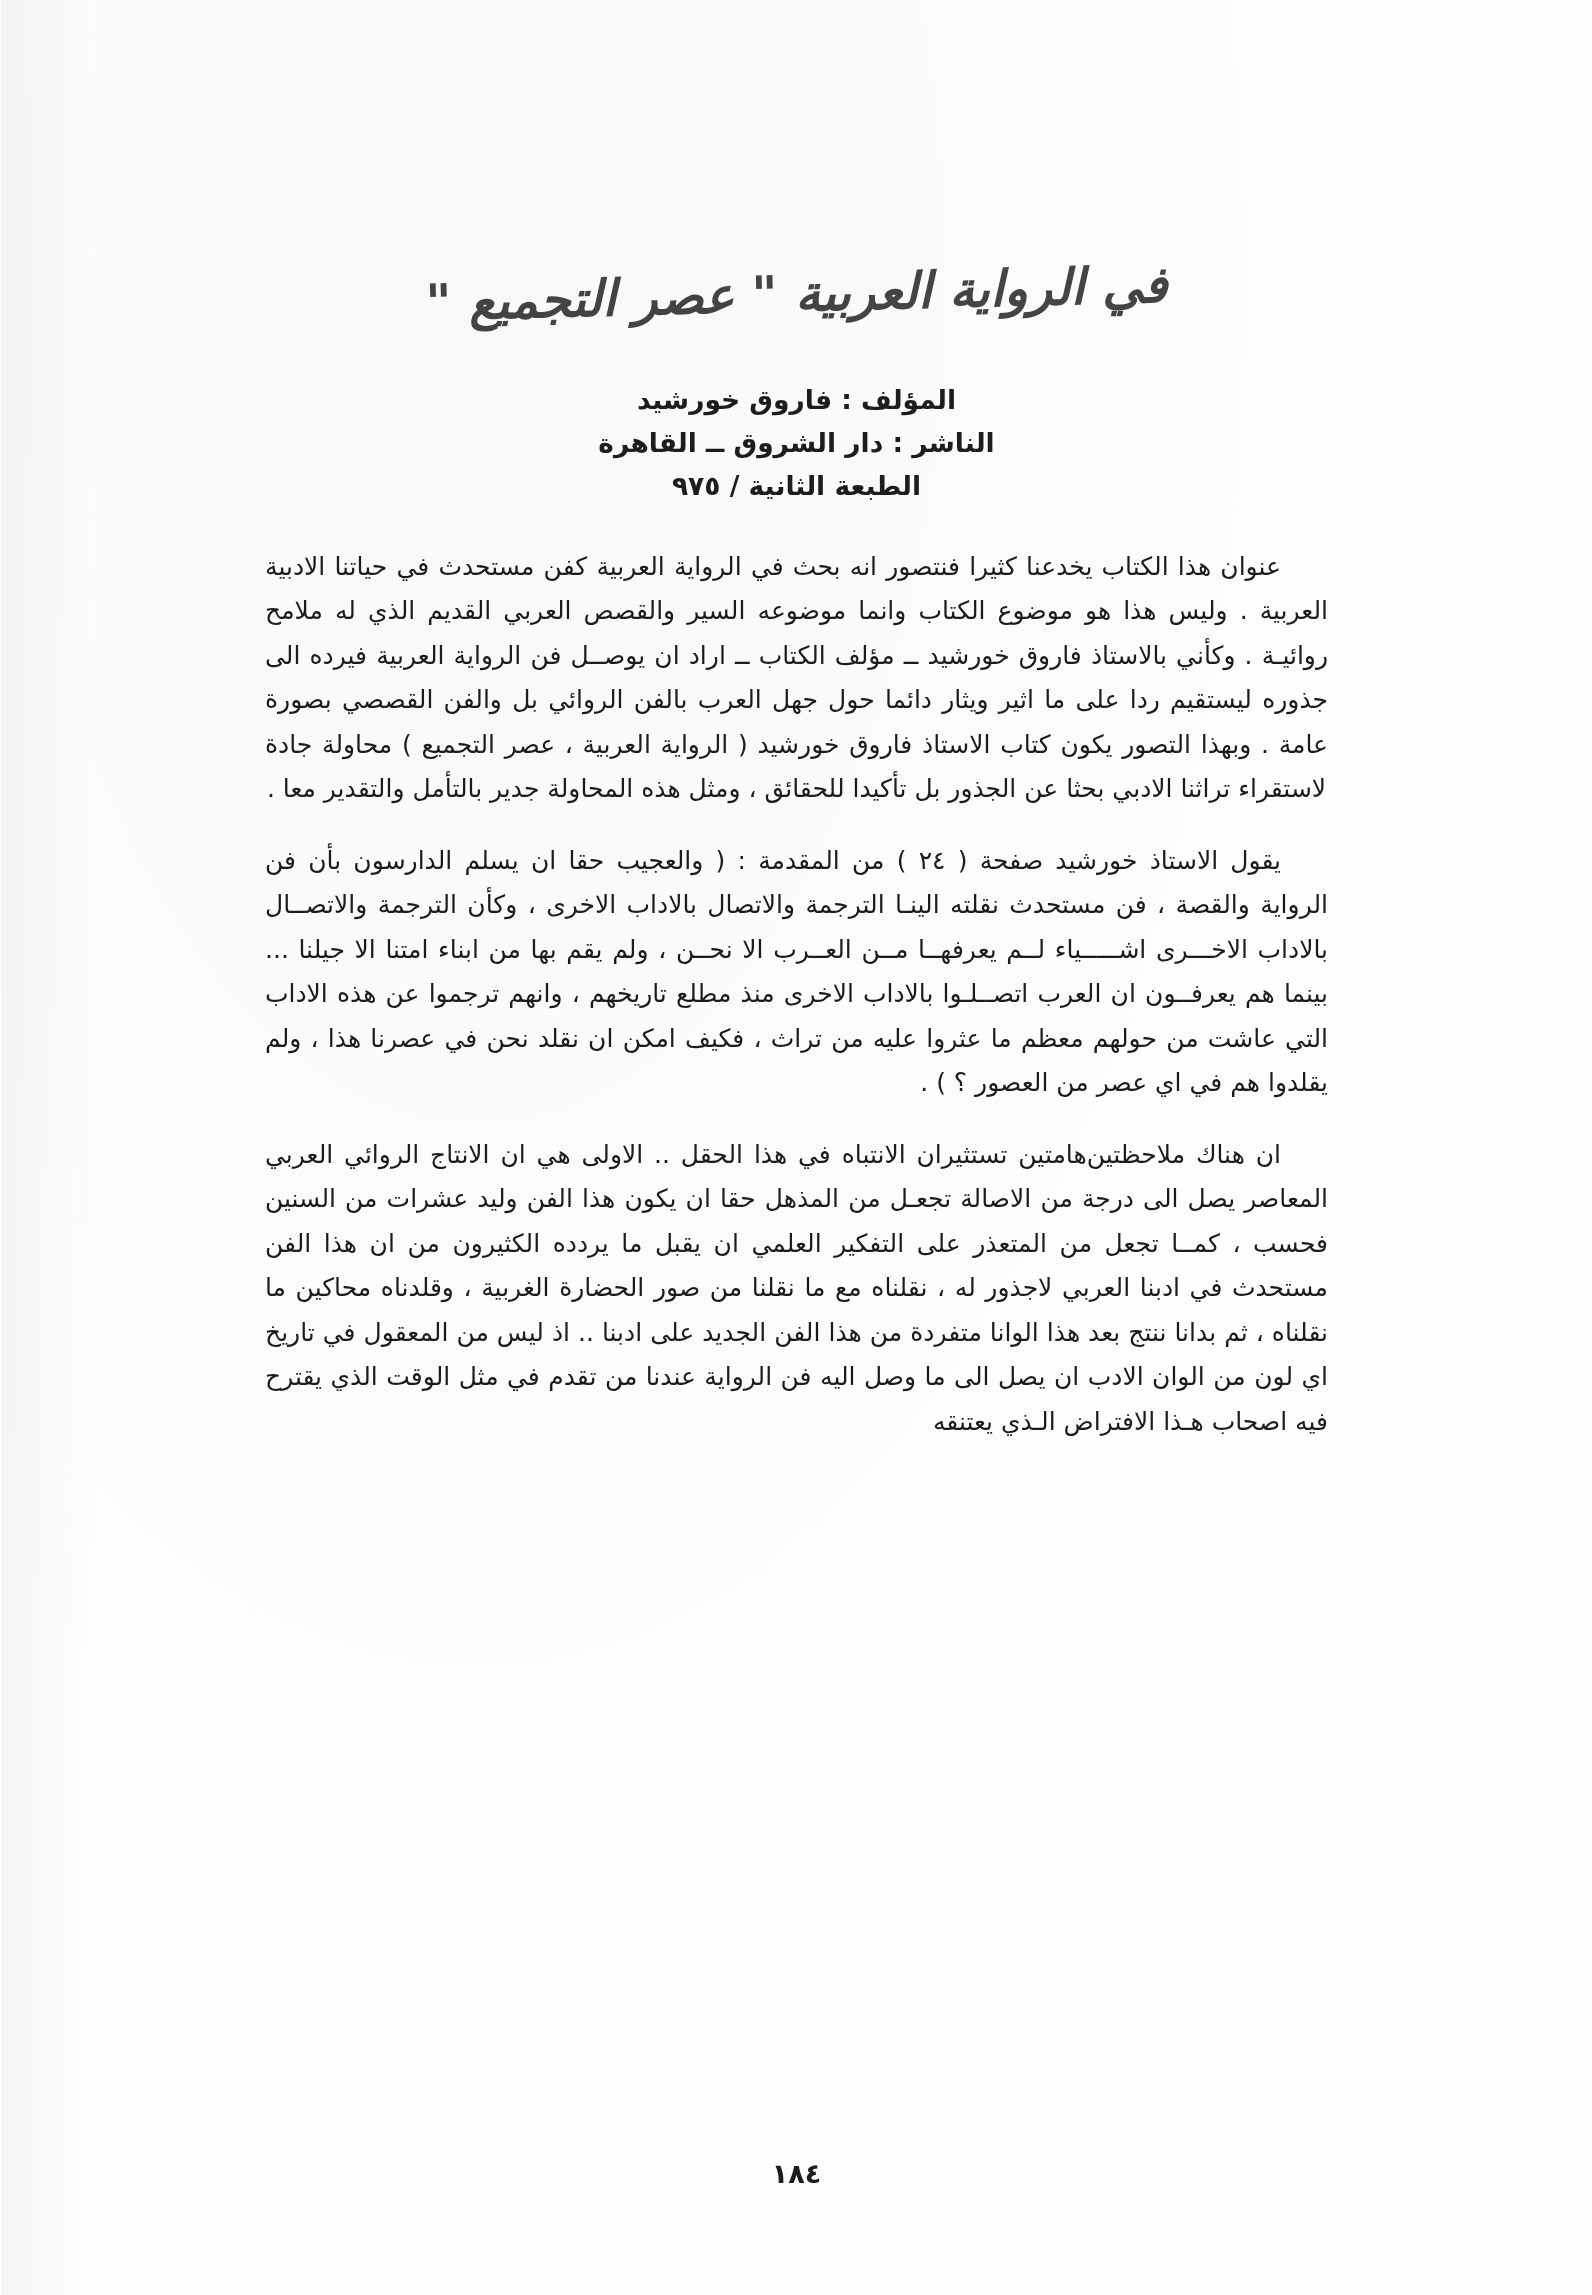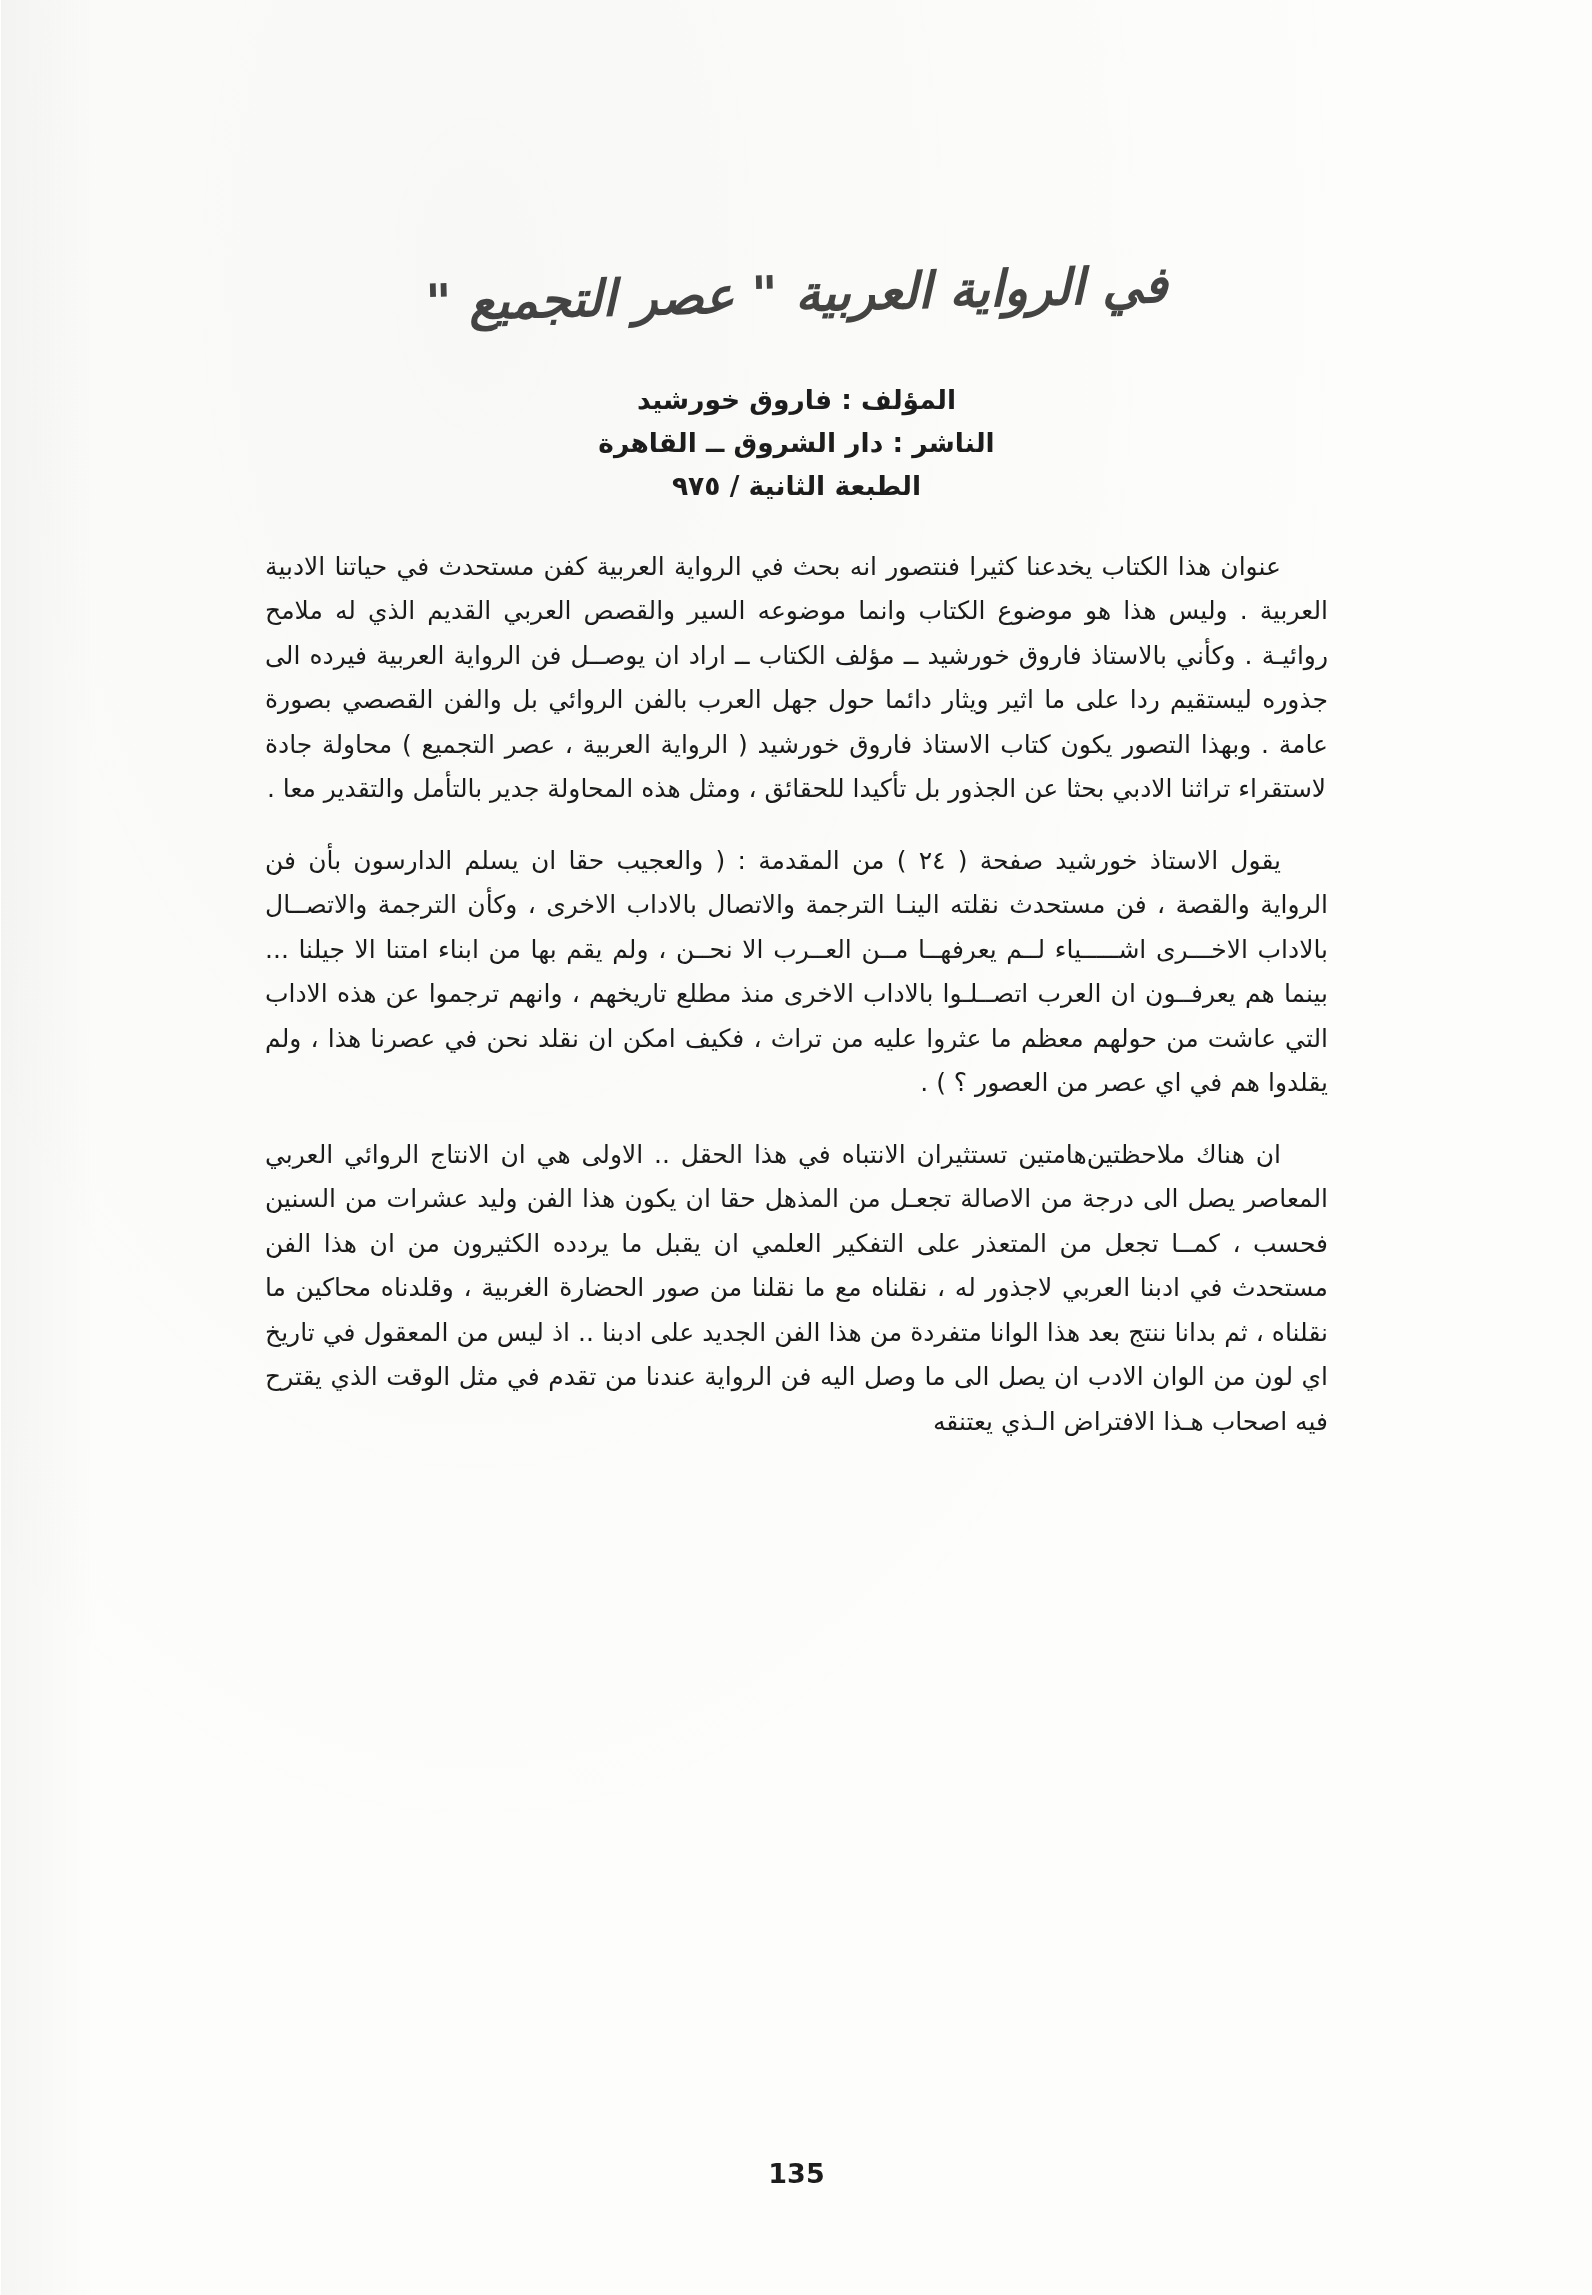--- a/index.html
+++ b/index.html
@@ -103,16 +103,16 @@
     <div class="meta-line">الناشر : دار الشروق ــ القاهرة</div>
     <div class="meta-line">الطبعة الثانية / ٩٧٥</div>
   </div>
 
   <p class="body-text indent">عنوان هذا الكتاب يخدعنا كثيرا فنتصور انه بحث في الرواية العربية كفن مستحدث في حياتنا الادبية العربية . وليس هذا هو موضوع الكتاب وانما موضوعه السير والقصص العربي القديم الذي له ملامح روائيـة . وكأني بالاستاذ فاروق خورشيد ــ مؤلف الكتاب ــ اراد ان يوصــل فن الرواية العربية فيرده الى جذوره ليستقيم ردا على ما اثير ويثار دائما حول جهل العرب بالفن الروائي بل والفن القصصي بصورة عامة . وبهذا التصور يكون كتاب الاستاذ فاروق خورشيد ( الرواية العربية ، عصر التجميع ) محاولة جادة لاستقراء تراثنا الادبي بحثا عن الجذور بل تأكيدا للحقائق ، ومثل هذه المحاولة جدير بالتأمل والتقدير معا .</p>
 
   <p class="body-text indent last-right">يقول الاستاذ خورشيد صفحة ( ٢٤ ) من المقدمة : ( والعجيب حقا ان يسلم الدارسون بأن فن الرواية والقصة ، فن مستحدث نقلته الينـا الترجمة والاتصال بالاداب الاخرى ، وكأن الترجمة والاتصــال بالاداب الاخـــرى اشـــــياء لــم يعرفهــا مــن العــرب الا نحــن ، ولم يقم بها من ابناء امتنا الا جيلنا ... بينما هم يعرفــون ان العرب اتصــلـوا بالاداب الاخرى منذ مطلع تاريخهم ، وانهم ترجموا عن هذه الاداب التي عاشت من حولهم معظم ما عثروا عليه من تراث ، فكيف امكن ان نقلد نحن في عصرنا هذا ، ولم يقلدوا هم في اي عصر من العصور ؟ ) .</p>
 
   <p class="body-text indent last-right">ان هناك ملاحظتين‌هامتين تستثيران الانتباه في هذا الحقل .. الاولى هي ان الانتاج الروائي العربي المعاصر يصل الى درجة من الاصالة تجعـل من المذهل حقا ان يكون هذا الفن وليد عشرات من السنين فحسب ، كمــا تجعل من المتعذر على التفكير العلمي ان يقبل ما يردده الكثيرون من ان هذا الفن مستحدث في ادبنا العربي لاجذور له ، نقلناه مع ما نقلنا من صور الحضارة الغربية ، وقلدناه محاكين ما نقلناه ، ثم بدانا ننتج بعد هذا الوانا متفردة من هذا الفن الجديد على ادبنا .. اذ ليس من المعقول في تاريخ اي لون من الوان الادب ان يصل الى ما وصل اليه فن الرواية عندنا من تقدم في مثل الوقت الذي يقترح فيه اصحاب هـذا الافتراض الـذي يعتنقه</p>
 
-  <div class="page-number">135</div>
+  <div class="page-number">١٨٤</div>
 
 </div>
 
 
 </body></html>

